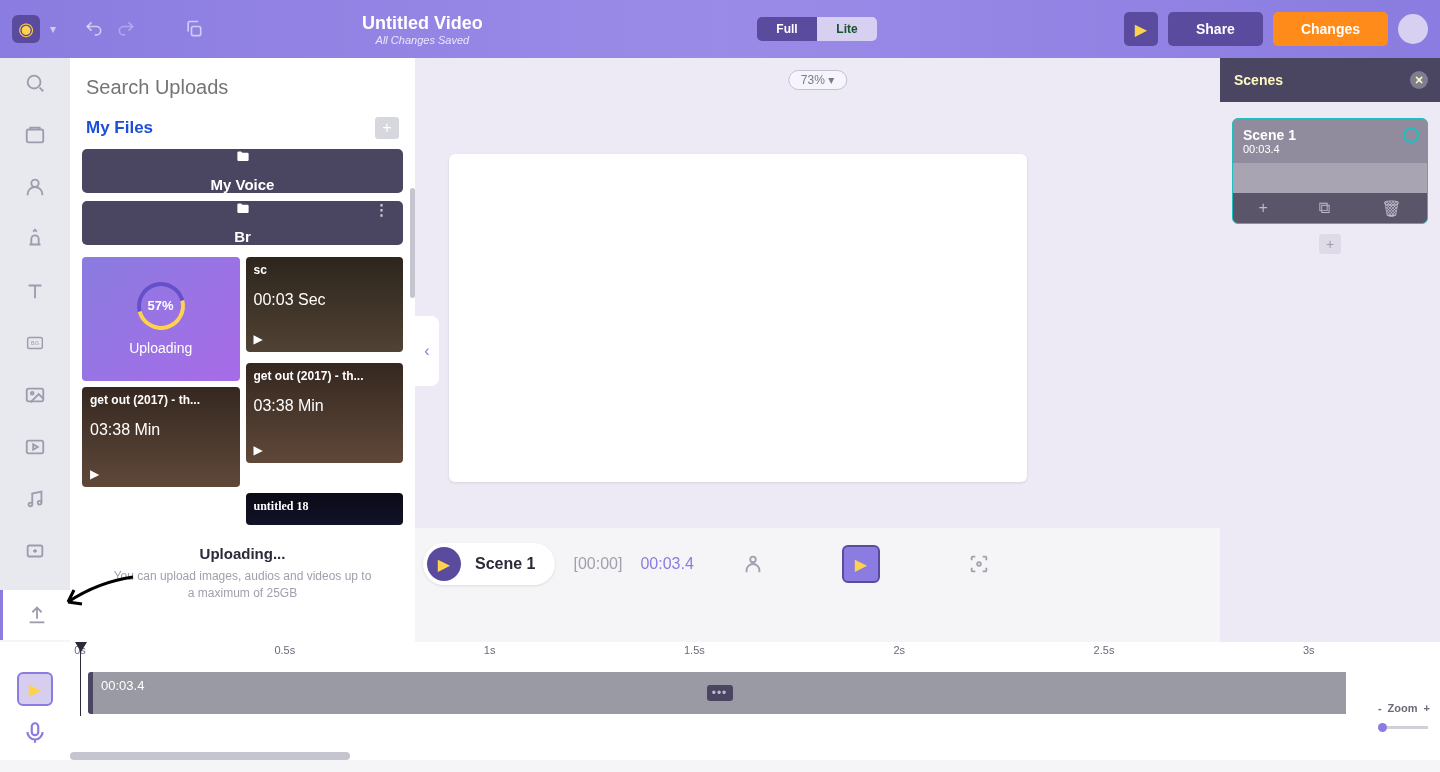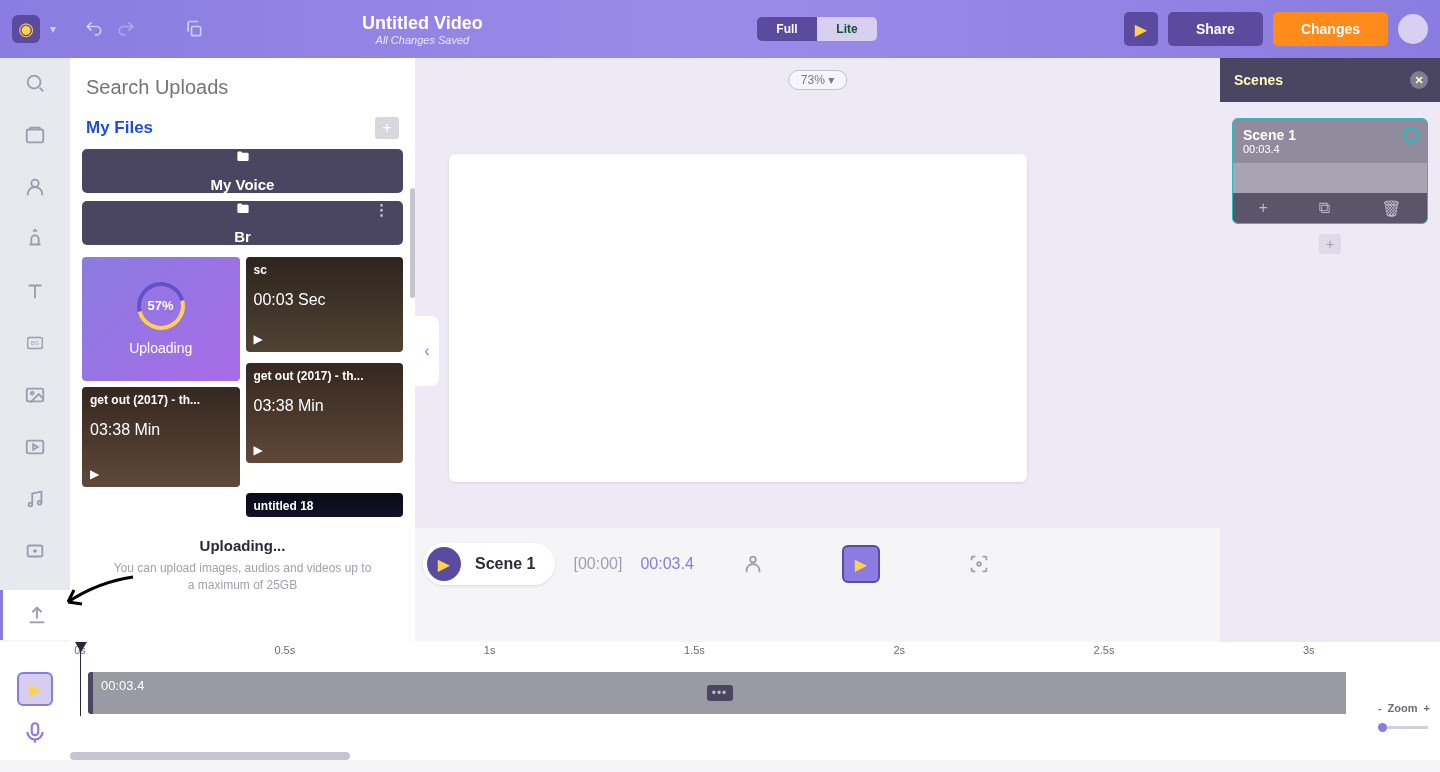--- a/index.html
+++ b/index.html
@@ -44,21 +44,21 @@
 .tile { height: 100px; border-radius: 4px; position: relative; color: #fff; font-size: 12px; overflow: hidden; }
 .tile .ttl { position: absolute; top: 6px; left: 8px; right: 8px; font-weight: 600; white-space: nowrap; overflow: hidden; text-overflow: ellipsis; }
 .tile .dur { position: absolute; top: 34px; left: 8px; font-size: 16px; }
 .tile .pbtn { position: absolute; bottom: 6px; left: 8px; color: #fff; }
 .tile-up { background: linear-gradient(135deg, #8a7ce0, #a86be8); display: flex; flex-direction: column; align-items: center; justify-content: center; height: 124px; }
 .tile-up .ring { width: 48px; height: 48px; border-radius: 50%; border: 4px solid #6550c8; border-top-color: #ffd24d; border-right-color: #ffd24d; transform: rotate(120deg); display: flex; align-items: center; justify-content: center; }
 .tile-up .ring span { transform: rotate(-120deg); font-weight: 700; font-size: 13px; }
 .tile-up .lbl { margin-top: 10px; font-size: 14px; }
 .tile-vid { background: linear-gradient(180deg, rgba(0,0,0,0.5), rgba(0,0,0,0.1)), #5a4a3a; }
 .tile-vid2 { height: 100px; background: linear-gradient(180deg, rgba(0,0,0,0.5), rgba(0,0,0,0.1)), #6a5040; }
-.tile-vid3 { height: 24px; background: linear-gradient(180deg, rgba(0,0,0,0.6), rgba(0,0,0,0.3)), #1a1a3a; }
+.tile-vid3 { height: 32px; background: linear-gradient(180deg, rgba(0,0,0,0.6), rgba(0,0,0,0.3)), #1a1a3a; font-family: Liberation Serif, serif; }
 .scroll-ind { position: absolute; right: 0; top: 130px; width: 5px; height: 110px; background: #c5c5d0; border-radius: 3px; }
 .uploading-bar { text-align: center; padding: 8px 0 6px; font-size: 15px; font-weight: 600; color: #2a2a3a; }
 .upload-hint { text-align: center; font-size: 12px; color: #a0a0ae; padding: 0 40px 12px; line-height: 1.4; }
 
 
 .canvas-area { position: absolute; left: 415px; top: 58px; right: 220px; height: 470px; background: #edeaf5; }
 .zoom-pill { position: absolute; top: 12px; left: 50%; transform: translateX(-50%); border: 1px solid #c5c0d8; border-radius: 12px; padding: 2px 12px; font-size: 12px; color: #7a7a8a; background: #f7f5fc; cursor: pointer; }
 .canvas { position: absolute; top: 96px; left: 34px; width: 578px; height: 328px; background: #fff; border-radius: 6px; box-shadow: 0 1px 3px rgba(0,0,0,0.1); }
 .collapse-tab { position: absolute; left: 0; top: 258px; width: 24px; height: 70px; background: #fff; border-radius: 0 8px 8px 0; display: flex; align-items: center; justify-content: center; color: #8a7ce0; cursor: pointer; }
 .add-right { position: absolute; right: -180px; top: 50%; transform: translateY(-50%); color: #c5c5d0; font-size: 18px; cursor: pointer; }

